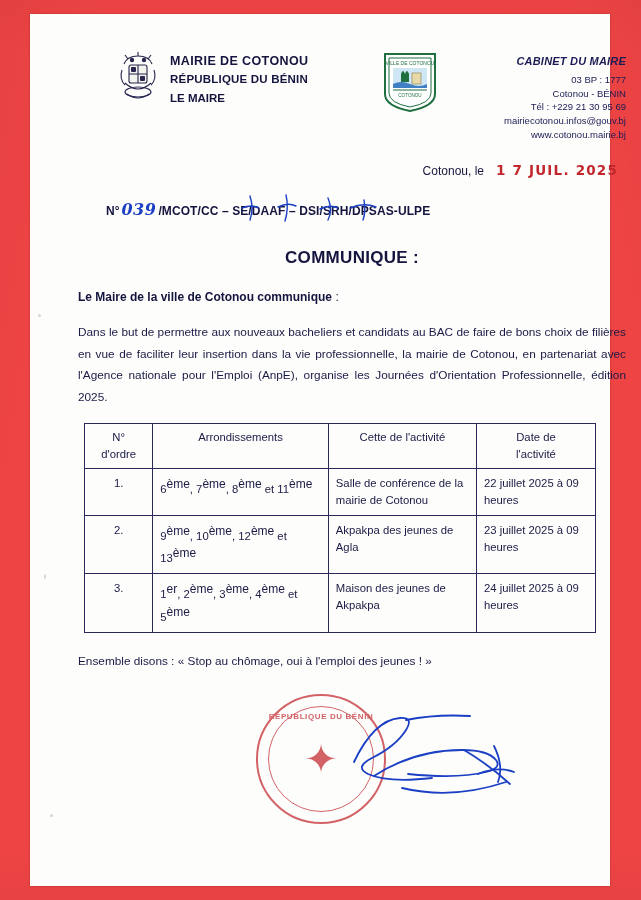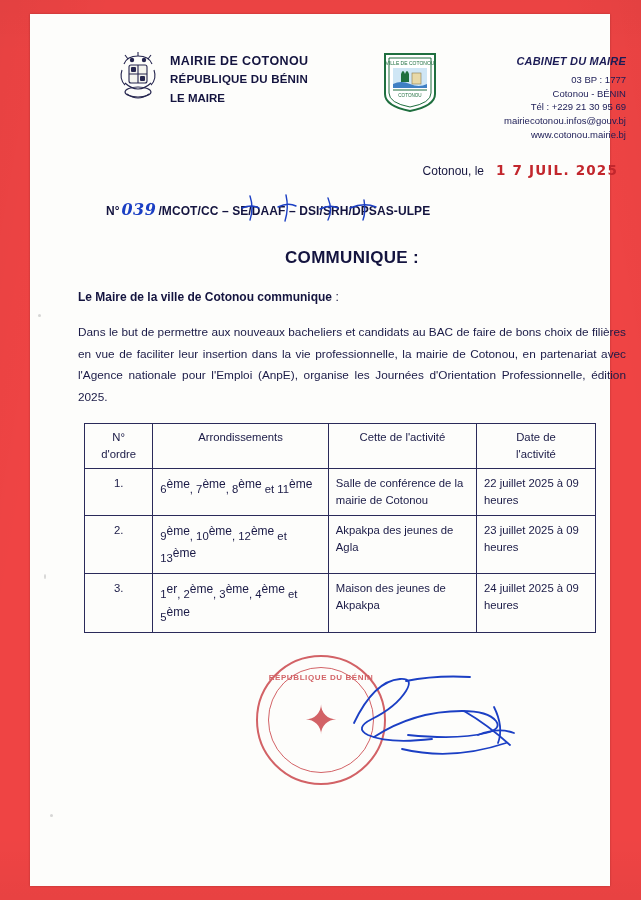--- a/index.html
+++ b/index.html
@@ -401,20 +401,21 @@
             <tr>
               <td class="num">3.</td>
               <td>1<sup class="ord">er</sup>, 2<sup class="ord">ème</sup>, 3<sup class="ord">ème</sup>, 4<sup class="ord">ème</sup> et 5<sup class="ord">ème</sup></td>
               <td>Maison des jeunes de Akpakpa</td>
               <td>24 juillet 2025 à 09 heures</td>
             </tr>
           </tbody>
         </table>
       </div>
 
+      <p class="para">Ensemble disons : « Stop au chômage, oui à l'emploi des jeunes ! »</p>
 
       <div class="sig-zone">
         <div class="stamp">
           <div class="stamp-inner"></div>
           <div class="stamp-txt-top">RÉPUBLIQUE DU BÉNIN</div>
           <div class="stamp-star">✦</div>
 
         </div>
 
         <svg class="signature-svg" viewBox="0 0 220 112">

